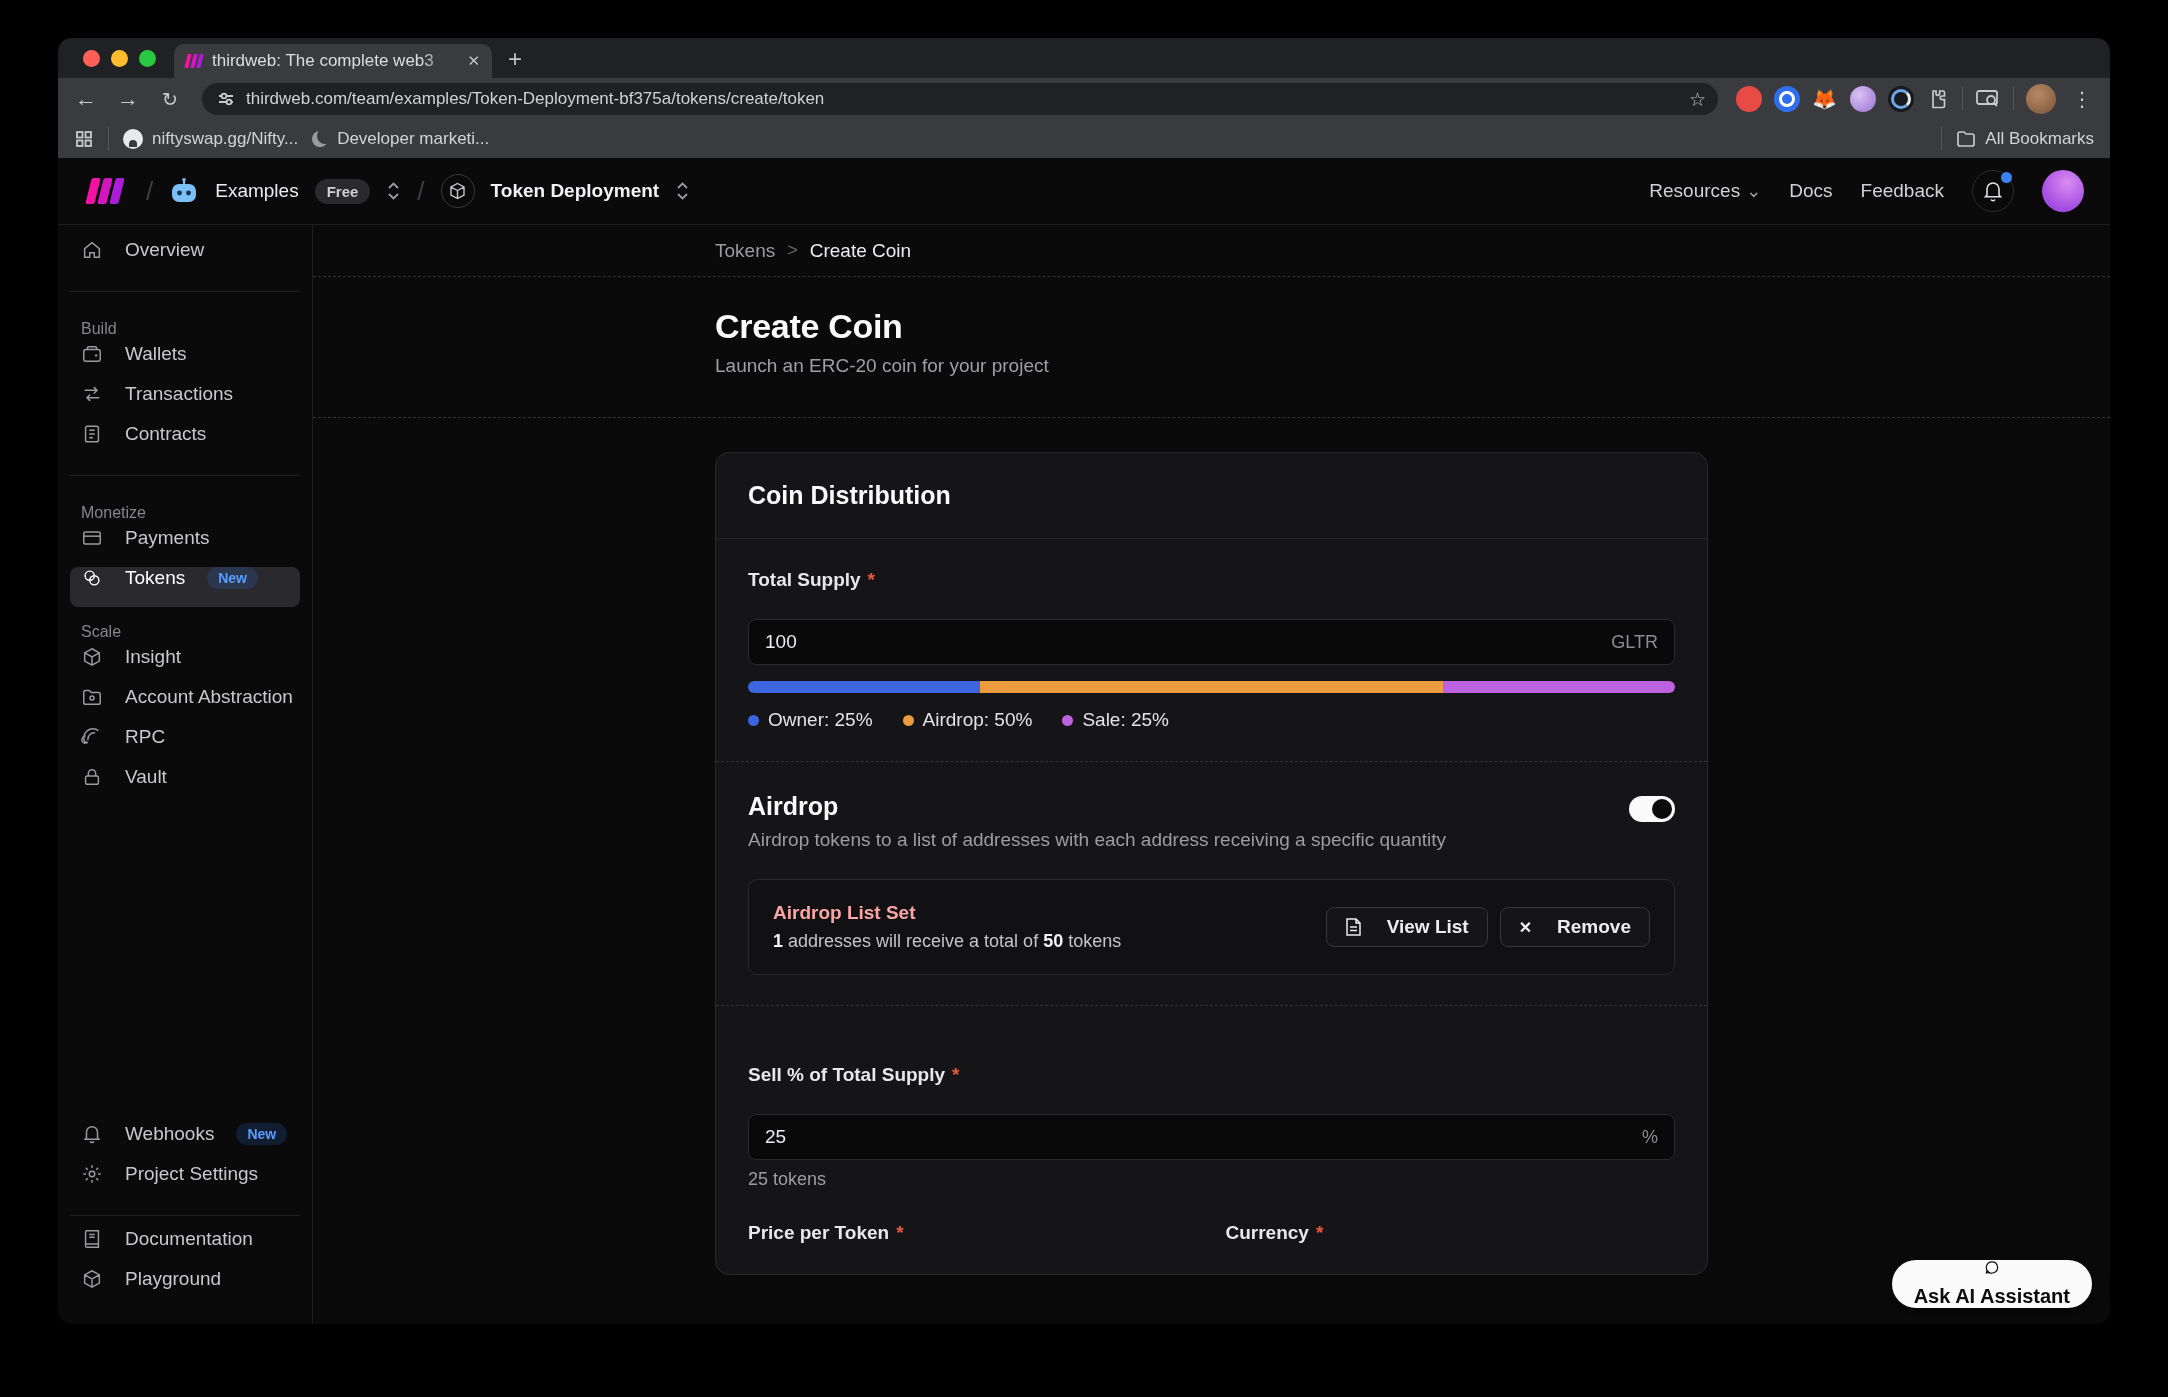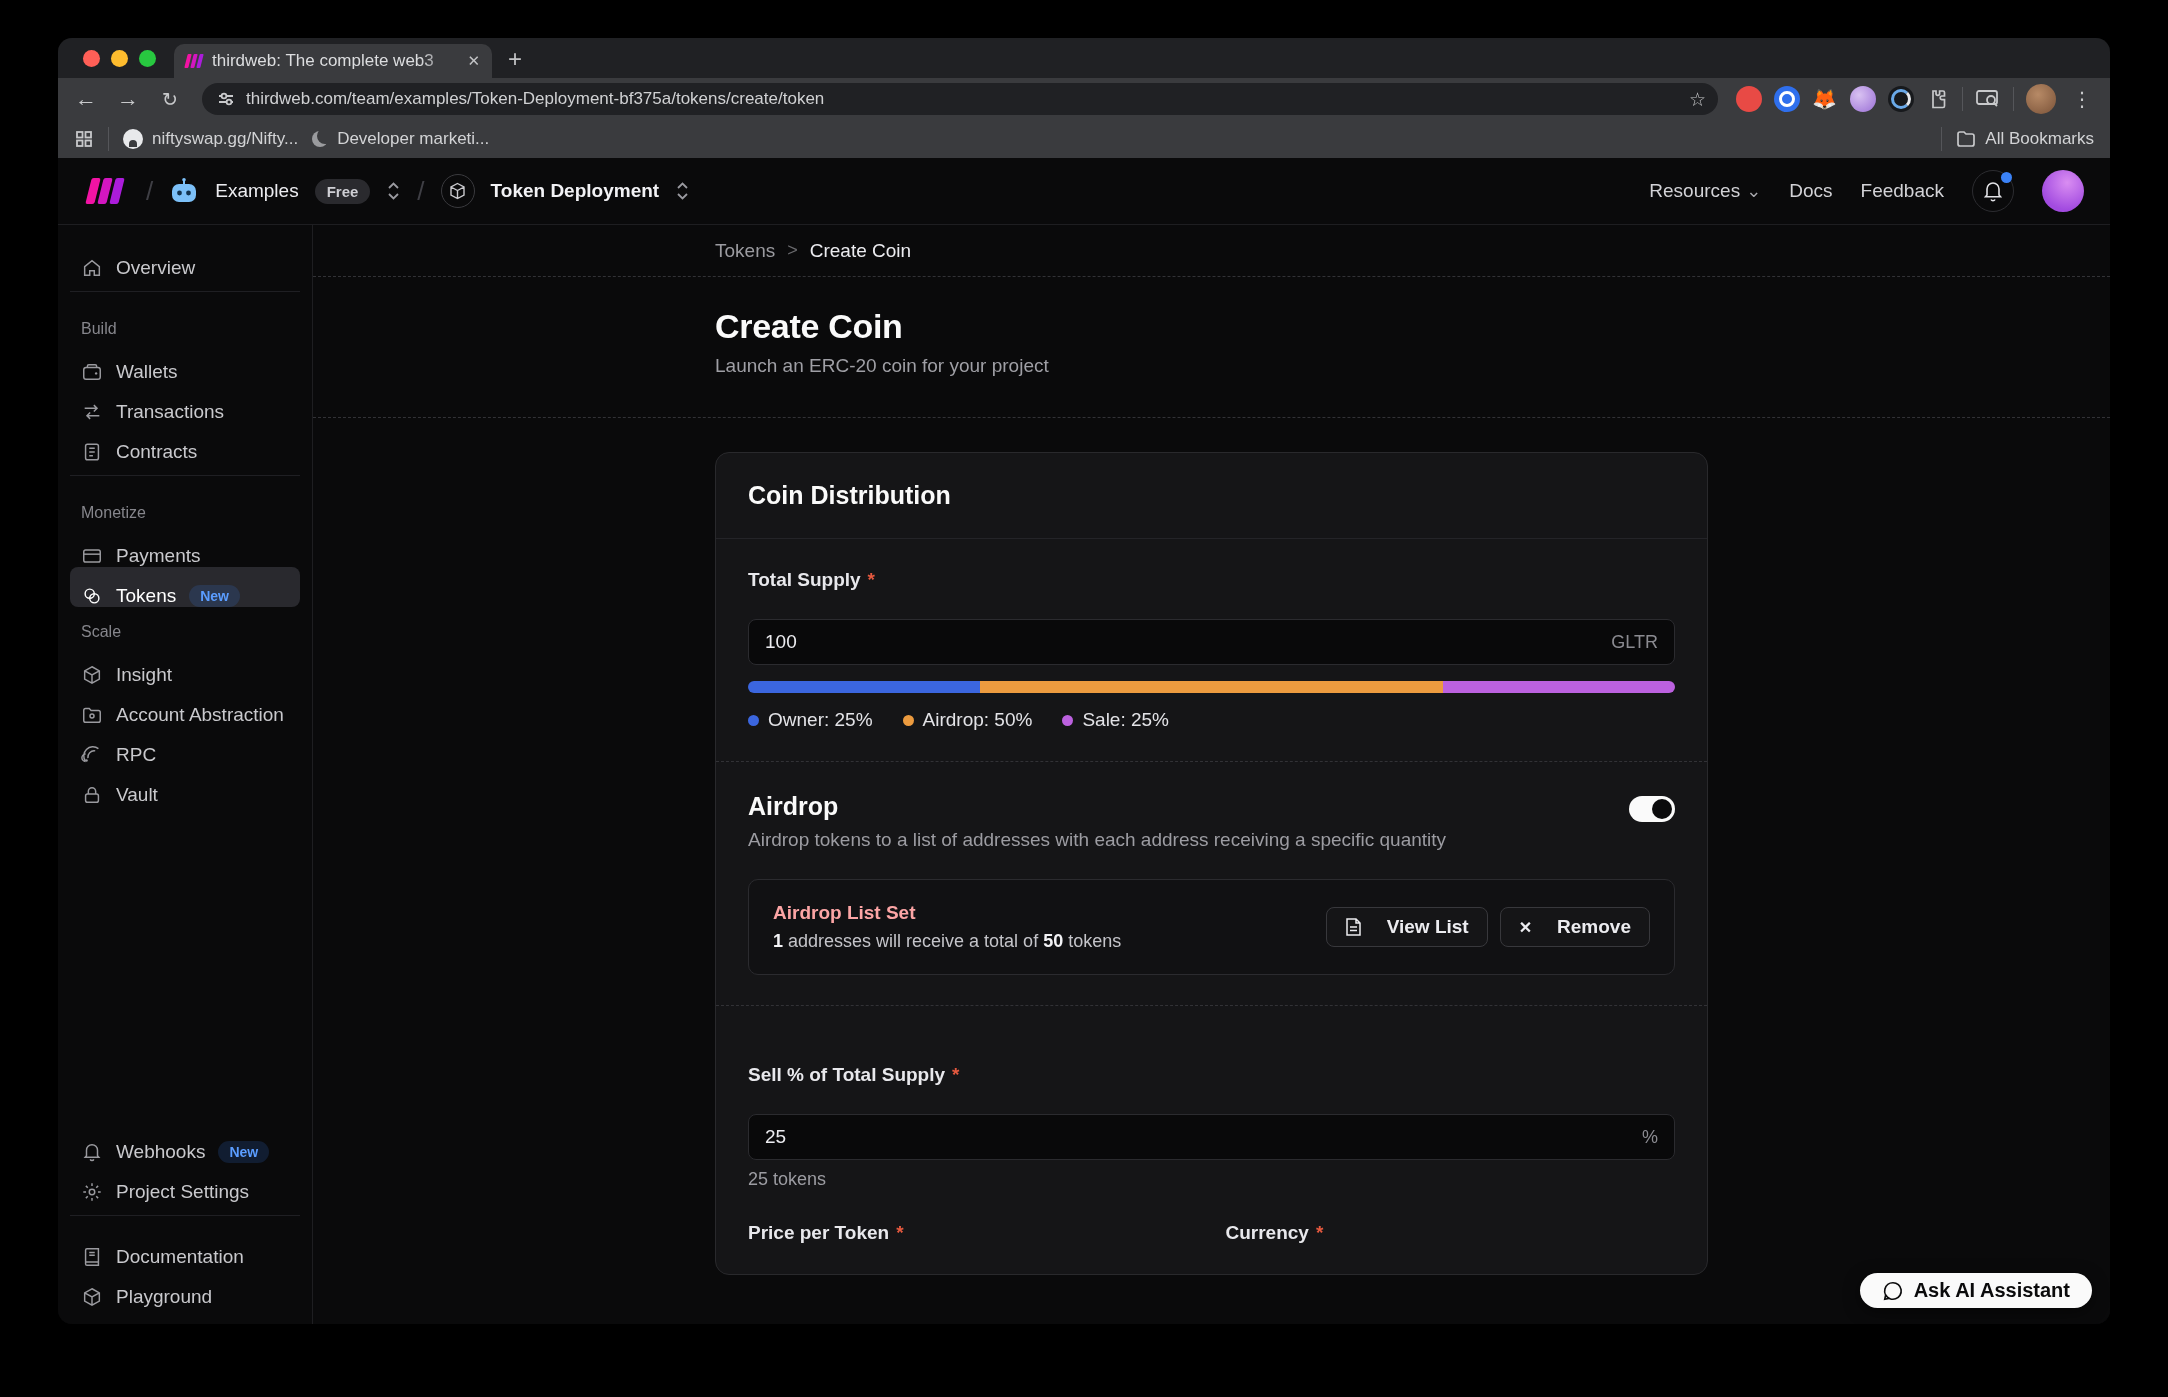--- a/index.html
+++ b/index.html
@@ -59,21 +59,21 @@
   .ah-right { display:flex; align-items:center; gap:28px; }
   .ah-link { color:#d2d2d6; font-size:19px; display:flex; align-items:center; gap:6px; }
   .bell-wrap { width:42px; height:42px; border:1px solid #2c2c30; border-radius:50%; display:flex; align-items:center; justify-content:center; position:relative; }
   .bell-dot { position:absolute; top:1px; right:1px; width:11px; height:11px; background:#3b82f6; border-radius:50%; }
   .user-avatar { width:42px; height:42px; border-radius:50%; background:radial-gradient(circle at 60% 30%, #d98df2, #a24be0 70%); }
 
   .appbody { flex:1; display:flex; min-height:0; }
 
   
   .sidebar { width:255px; flex:none; border-right:1px solid #1e1e21; display:flex; flex-direction:column; padding:14px 12px 16px; overflow:hidden; }
-  .sb-item { display:flex; align-items:flex-end; gap:13px; height:40px; padding:0 11px; border-radius:8px; color:#c9c9cd; font-size:19px; white-space:nowrap; }
+  .sb-item { display:flex; align-items:flex-start; gap:22px; height:40px; padding:0 11px; border-radius:8px; color:#c9c9cd; font-size:19px; white-space:nowrap; }
   .sb-item svg { flex:none; }
   .sb-item.selected { background:#29292e; color:#fff; }
   .sb-label { font-size:16px; color:#86868c; margin:16px 0 5px 11px; }
   .sb-div { height:1px; background:#1f1f23; margin:12px 0; }
   .sb-spacer { flex:1; }
   .badge-new { background:rgba(59,130,246,0.16); color:#5b9dff; font-size:14px; font-weight:600; padding:3px 11px; border-radius:999px; }
 
   
   .main { flex:1; display:flex; flex-direction:column; min-width:0; position:relative; background:#0a0a0b; }
   .crumb-band { height:52px; flex:none; border-bottom:1px dashed #323236; display:flex; align-items:center; }
@@ -118,21 +118,21 @@
   .list-desc { color:#c4c4c9; font-size:18px; margin-top:7px; }
   .list-desc b { color:#f2f2f5; }
   .btn-row { display:flex; gap:12px; }
   .btn { height:40px; padding:0 18px; border-radius:8px; border:1px solid #38383c; background:#151517; color:#ececf0; font-size:19px; display:flex; align-items:center; gap:25px;font-weight:bold; }
   .x-glyph { font-size:16px; }
 
   .two-col { display:grid; grid-template-columns:1fr 1fr; gap:28px; margin-top:32px; }
   .helper { color:#9c9ca2; font-size:18px; margin-top:9px; }
   .chev-d { color:#a8a8ad; font-size:18px; }
 
-  .ask-ai { position:absolute; right:18px; bottom:16px; height:35px; background:#fafafa; border-radius:24px; display:flex; align-items:center; gap:10px; padding:0 22px; color:#0b0b0c; font-size:20px; font-weight:600; box-shadow:0 4px 16px rgba(0,0,0,0.5); }
+  .ask-ai { position:absolute; right:18px; bottom:16px; height:48px; background:#fafafa; border-radius:24px; display:flex; align-items:center; gap:10px; padding:0 22px; color:#0b0b0c; font-size:20px; font-weight:600; box-shadow:0 4px 16px rgba(0,0,0,0.5);flex-direction:column; }
 </style>
 </head>
 <body>
 
 <div class="stage">
   <div class="window">
 
     <div class="tabstrip">
       <div class="traffic">
         <span class="light red"></span>

